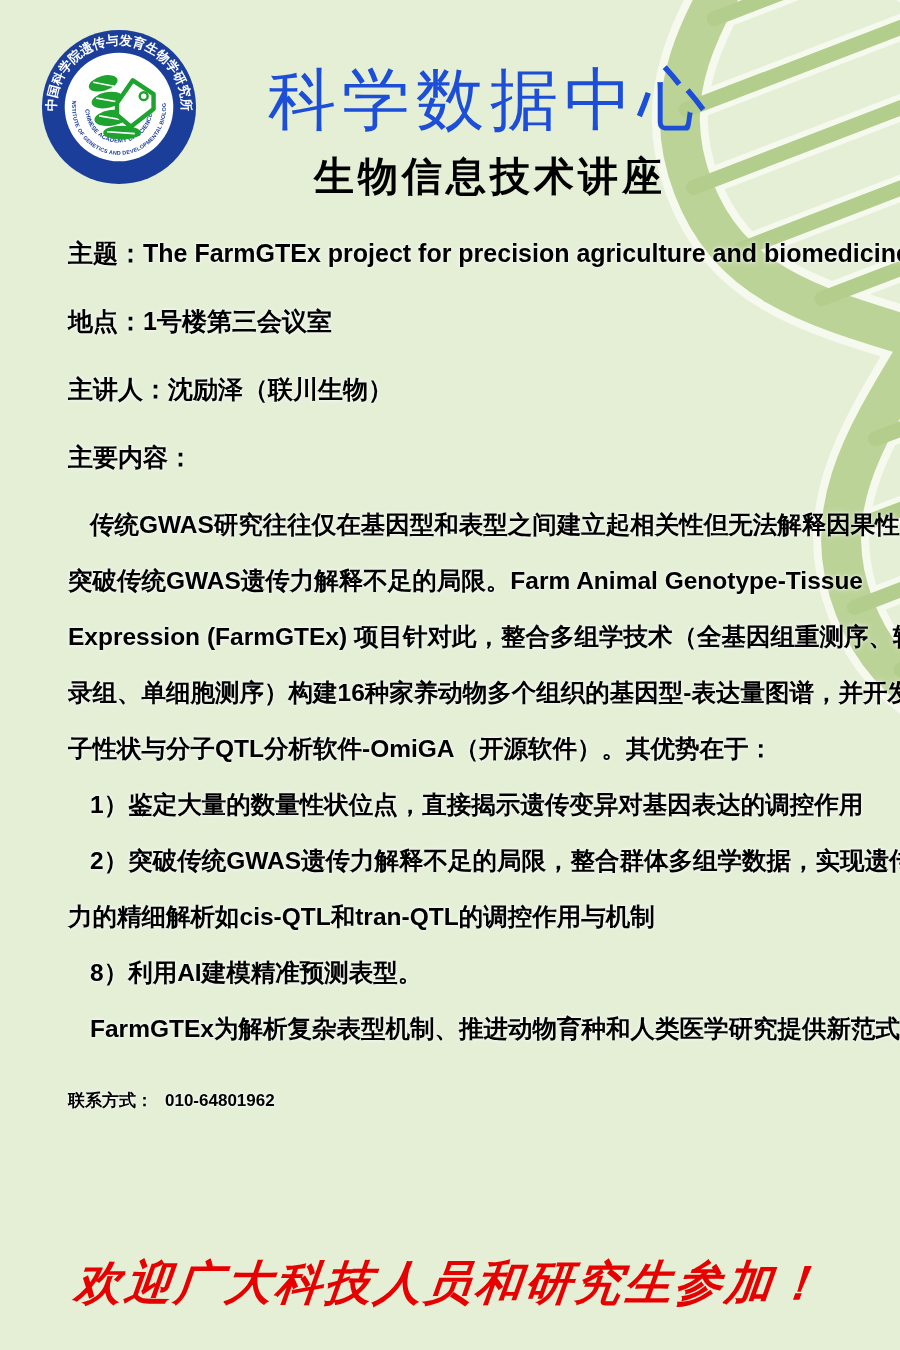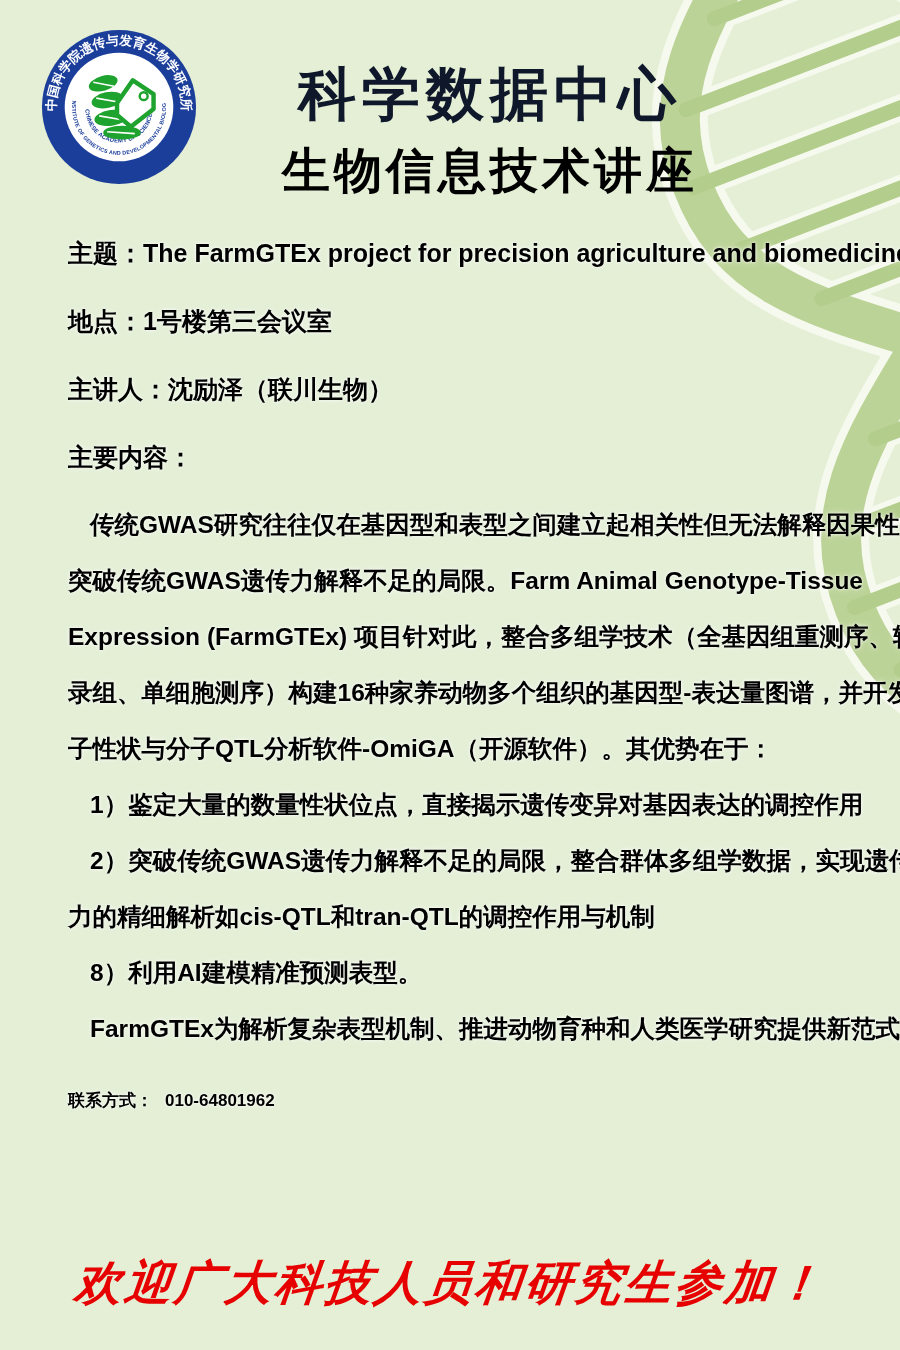--- a/index.html
+++ b/index.html
@@ -10,25 +10,25 @@
   }
   .poster{position:relative;width:900px;height:1350px;background:#e4efd6;overflow:hidden;}
   .dna-svg{position:absolute;left:0;top:0;width:900px;height:1350px;}
 
   .logo{position:absolute;left:40px;top:28px;width:158px;height:158px;}
   .logo svg{width:100%;height:100%;display:block;}
 
   .header{position:absolute;left:80px;top:64px;width:820px;text-align:center;}
   .title{
     font-family:"DejaVu Serif","Liberation Serif",serif;
-    font-size:58px;font-weight:bold;color:#0f172a;letter-spacing:6px;line-height:1.05;
+    font-size:68px;font-weight:normal;color:#1d4ed8;letter-spacing:6px;line-height:1.05;
   }
   .subtitle{
     font-family:"DejaVu Serif","Liberation Serif",serif;
-    font-size:48px;font-weight:600;color:#000;letter-spacing:4px;margin-top:14px;
+    font-size:40px;font-weight:600;color:#000;letter-spacing:4px;margin-top:14px;
   }
 
   .body-text{
     position:absolute;left:68px;top:236px;width:812px;color:#000;
     text-shadow:0 0 3px rgba(255,255,255,.9),0 0 6px rgba(255,255,255,.55);
   }
   .info-line{height:68px;font-size:25px;font-weight:bold;white-space:nowrap;line-height:34px;}
   .para-line{height:56px;font-size:24.5px;font-weight:bold;white-space:nowrap;line-height:34px;}
   .indent{padding-left:22px;}
   .contact-line{margin-top:16px;height:56px;font-size:17px;font-weight:bold;white-space:nowrap;line-height:34px;}

